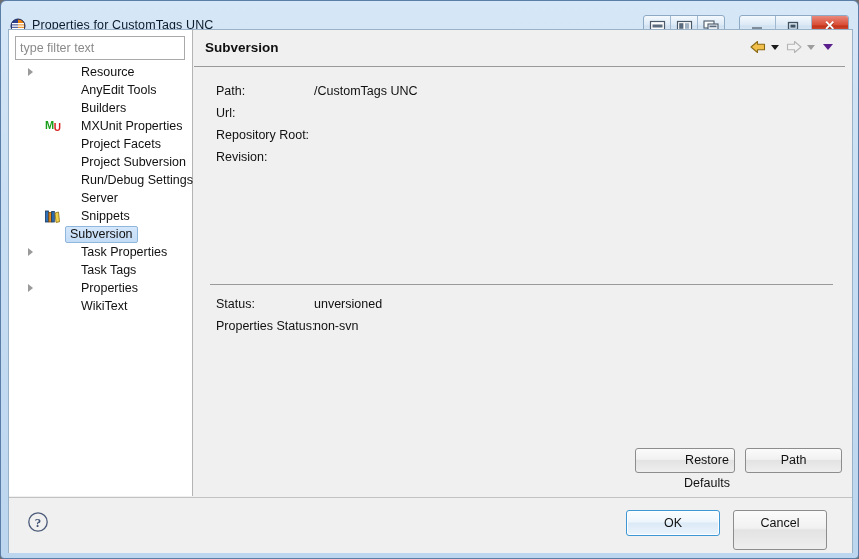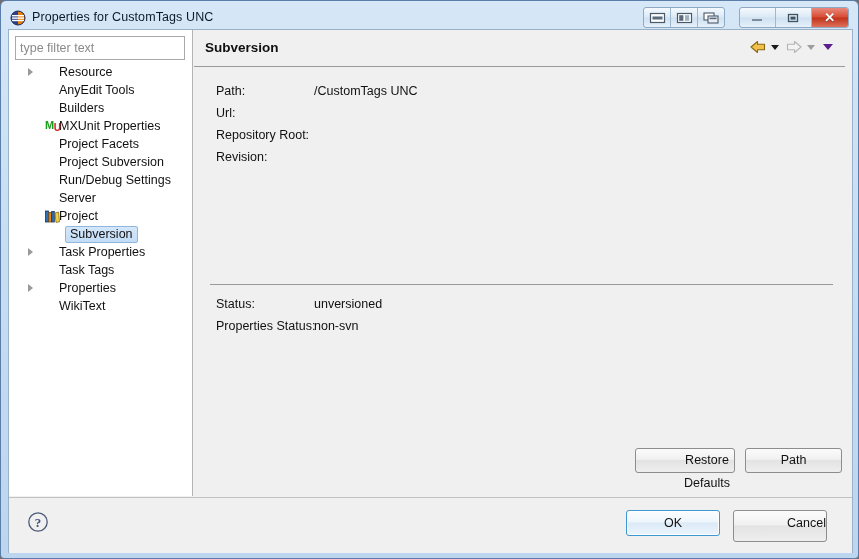--- a/index.html
+++ b/index.html
@@ -25,21 +25,21 @@
     left: 7px; top: 28px;
     width: 845px; height: 524px;
     box-sizing: border-box;
     background: #f0f0f0;
     border: 1px solid #9ab2c8;
   }
 
   
   #titlebar {
     position: absolute;
-    left: 1px; top: 4px;
+    left: 1px; top: 12px;
     width: 856px; height: 27px;
     box-sizing: border-box;
   }
   #title-icon {
     position: absolute; left: 8px; top: 5px;
     width: 16px; height: 16px;
   }
   #title-text {
     position: absolute; left: 30px; top: 5px;
     font-size: 12.5px;
@@ -103,21 +103,21 @@
     outline: none;
   }
   #filter-input::placeholder { color: #8a8a8a; }
 
   #tree { position: absolute; left: 0; top: 33px; width: 184px; }
   .tree-row {
     position: relative;
     height: 18px;
     display: flex;
     align-items: center;
-    padding-left: 12px;
+    padding-left: 34px;
     font-size: 12.5px;
     color: #111;
     white-space: nowrap;
   }
   .twisty {
     position: absolute;
     left: 19px; top: 5px;
     width: 0; height: 0;
     border-left: 5px solid #9a9a9a;
     border-top: 4px solid transparent;
@@ -225,26 +225,26 @@
     box-sizing: border-box;
     border: 1px solid #3d97d4;
     border-radius: 3px;
     background: linear-gradient(to bottom, #fbfdfe 0%, #eef6fc 45%, #dceaf7 50%, #eaf4fc 100%);
     box-shadow: inset 0 0 0 1px #ffffff;
     font-size: 12.5px; color: #111; text-align: center; line-height: 24px;
     font-family: "Liberation Sans", sans-serif;
     cursor: default;
   }
   #btn-cancel {
-    position: absolute; right: 25px; top: 12px; width: 94px; height: 32px;
+    position: absolute; right: 25px; top: 12px; width: 94px; height: 40px;
     box-sizing: border-box;
     border: 1px solid #8d8d8d;
     border-radius: 3px;
     background: linear-gradient(to bottom, #fbfbfb 0%, #f1f1f1 45%, #e3e3e3 50%, #eeeeee 100%);
-    font-size: 12.5px; color: #111; text-align: right; line-height: 24px;
+    font-size: 12.5px; color: #111; text-align: center; line-height: 24px;
     font-family: "Liberation Sans", sans-serif;
     cursor: default;
   }
 </style>
 </head>
 <body>
 
 <div id="window">
 
   <div id="titlebar">
@@ -334,21 +334,21 @@
         <div class="tree-row">
           <span class="row-label">Server</span>
         </div>
         <div class="tree-row has-icon">
           <span class="row-icon"><svg width="15" height="14" viewBox="0 0 15 14">
               <rect x="0.5" y="2" width="3" height="11" fill="#2f6fb5" stroke="#16355c" stroke-width="0.8"></rect>
               <rect x="3.8" y="3.5" width="2.6" height="9.5" fill="#e08a1e" stroke="#7a4a08" stroke-width="0.8"></rect>
               <rect x="6.7" y="2.4" width="2.6" height="10.6" fill="#2f6fb5" stroke="#16355c" stroke-width="0.8"></rect>
               <path d="M10 4 L13.5 3 L14.5 12.8 L11 13.4 Z" fill="#f0d24a" stroke="#8a6a14" stroke-width="0.8"></path>
             </svg></span>
-          <span class="row-label">Project</span>
+          <span class="row-label">Snippets</span>
         </div>
         <div class="tree-row selected">
           <span class="row-label">Subversion</span>
         </div>
         <div class="tree-row">
           <span class="twisty"></span>
           <span class="row-label">Task Properties</span>
         </div>
         <div class="tree-row">
           <span class="row-label">Task Tags</span>

